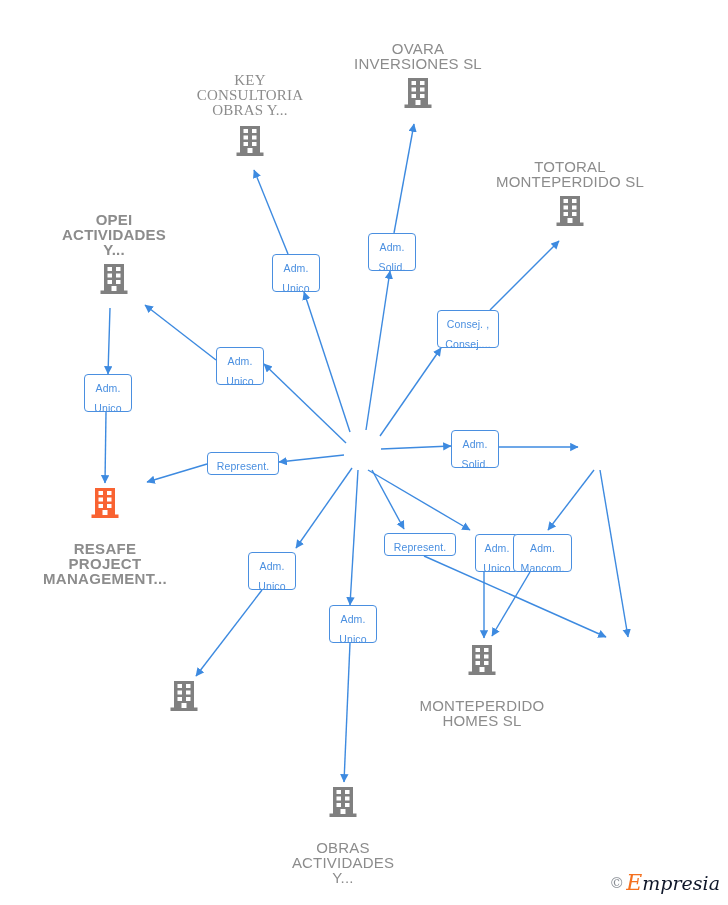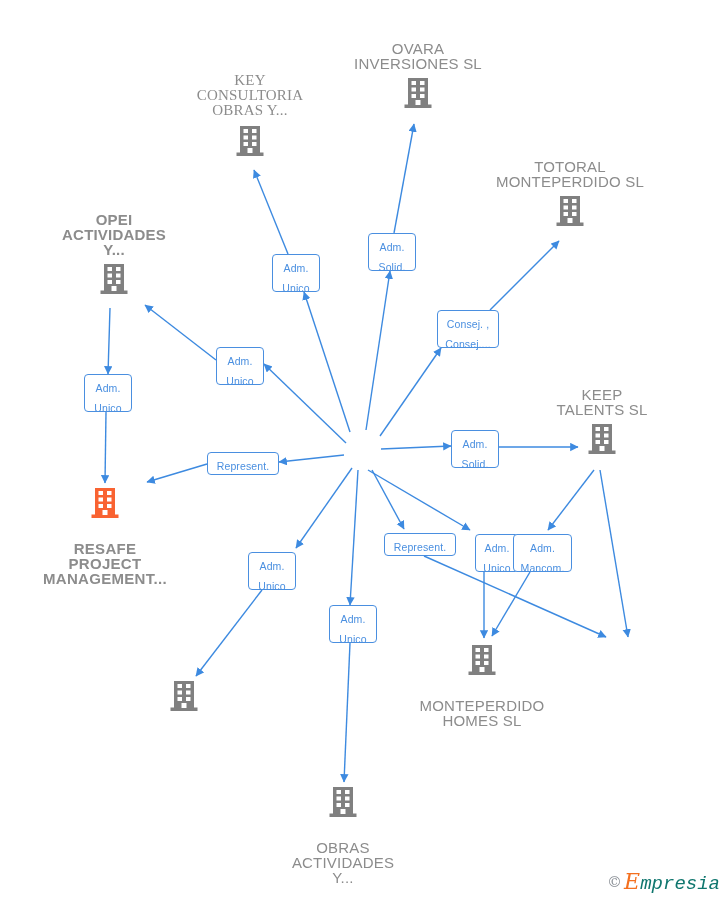--- a/index.html
+++ b/index.html
@@ -81,21 +81,21 @@
     font-style:italic;
   }
   #watermark .c{
     color:#8a8f96;
     font-style:normal;
     font-size:15px;
     vertical-align:2px;
     margin-right:2px;
   }
   #watermark .e{color:#f4701f;font-size:22px;}
-  #watermark .rest{color:#0f766e;font-family:Liberation Mono, monospace;}
+  #watermark .rest{color:#0f172a;}
 </style>
 </head>
 <body>
 
 <div id="stage">
 
   <svg id="edges" viewBox="0 0 728 905" width="728" height="905">
     <defs>
       <marker id="arw" markerWidth="7" markerHeight="7" refX="5.6" refY="3" orient="auto" markerUnits="strokeWidth">
         <path d="M0,0 L6,3 L0,6 z" fill="#3d8ae0"></path>
@@ -227,41 +227,20 @@
         <rect x="7.5" y="10.5" width="4.5" height="4"></rect>
             <rect x="16" y="10.5" width="4.5" height="4"></rect>
         <rect x="7.5" y="17" width="4.5" height="4"></rect>
             <rect x="16" y="17" width="4.5" height="4"></rect>
         <rect x="11.5" y="23" width="5" height="5"></rect>
       </g>
         </svg>
     </span>
   </div>
 
-  <div class="node above" style="left:602px;top:387px;">
-    <span class="cap">KEEP
-TALENTS  SL</span>
-    <span class="glyph">
-      <svg width="28" height="32" viewBox="0 0 28 32">
-          <g fill="#808080">
-        <rect x="4" y="1" width="20" height="27"></rect>
-        <rect x="0.5" y="27.5" width="27" height="3.5"></rect>
-      </g>
-          <g fill="#ffffff">
-        <rect x="7.5" y="4" width="4.5" height="4"></rect>
-            <rect x="16" y="4" width="4.5" height="4"></rect>
-        <rect x="7.5" y="10.5" width="4.5" height="4"></rect>
-            <rect x="16" y="10.5" width="4.5" height="4"></rect>
-        <rect x="7.5" y="17" width="4.5" height="4"></rect>
-            <rect x="16" y="17" width="4.5" height="4"></rect>
-        <rect x="11.5" y="23" width="5" height="5"></rect>
-      </g>
-        </svg>
-    </span>
-  </div>
 
   <div class="node below focus" style="left:105px;top:483px;">
     <span class="glyph">
       <svg width="28" height="32" viewBox="0 0 28 32">
           <g fill="#f96332">
         <rect x="4" y="1" width="20" height="27"></rect>
         <rect x="0.5" y="27.5" width="27" height="3.5"></rect>
       </g>
           <g fill="#ffffff">
         <rect x="7.5" y="4" width="4.5" height="4"></rect>

